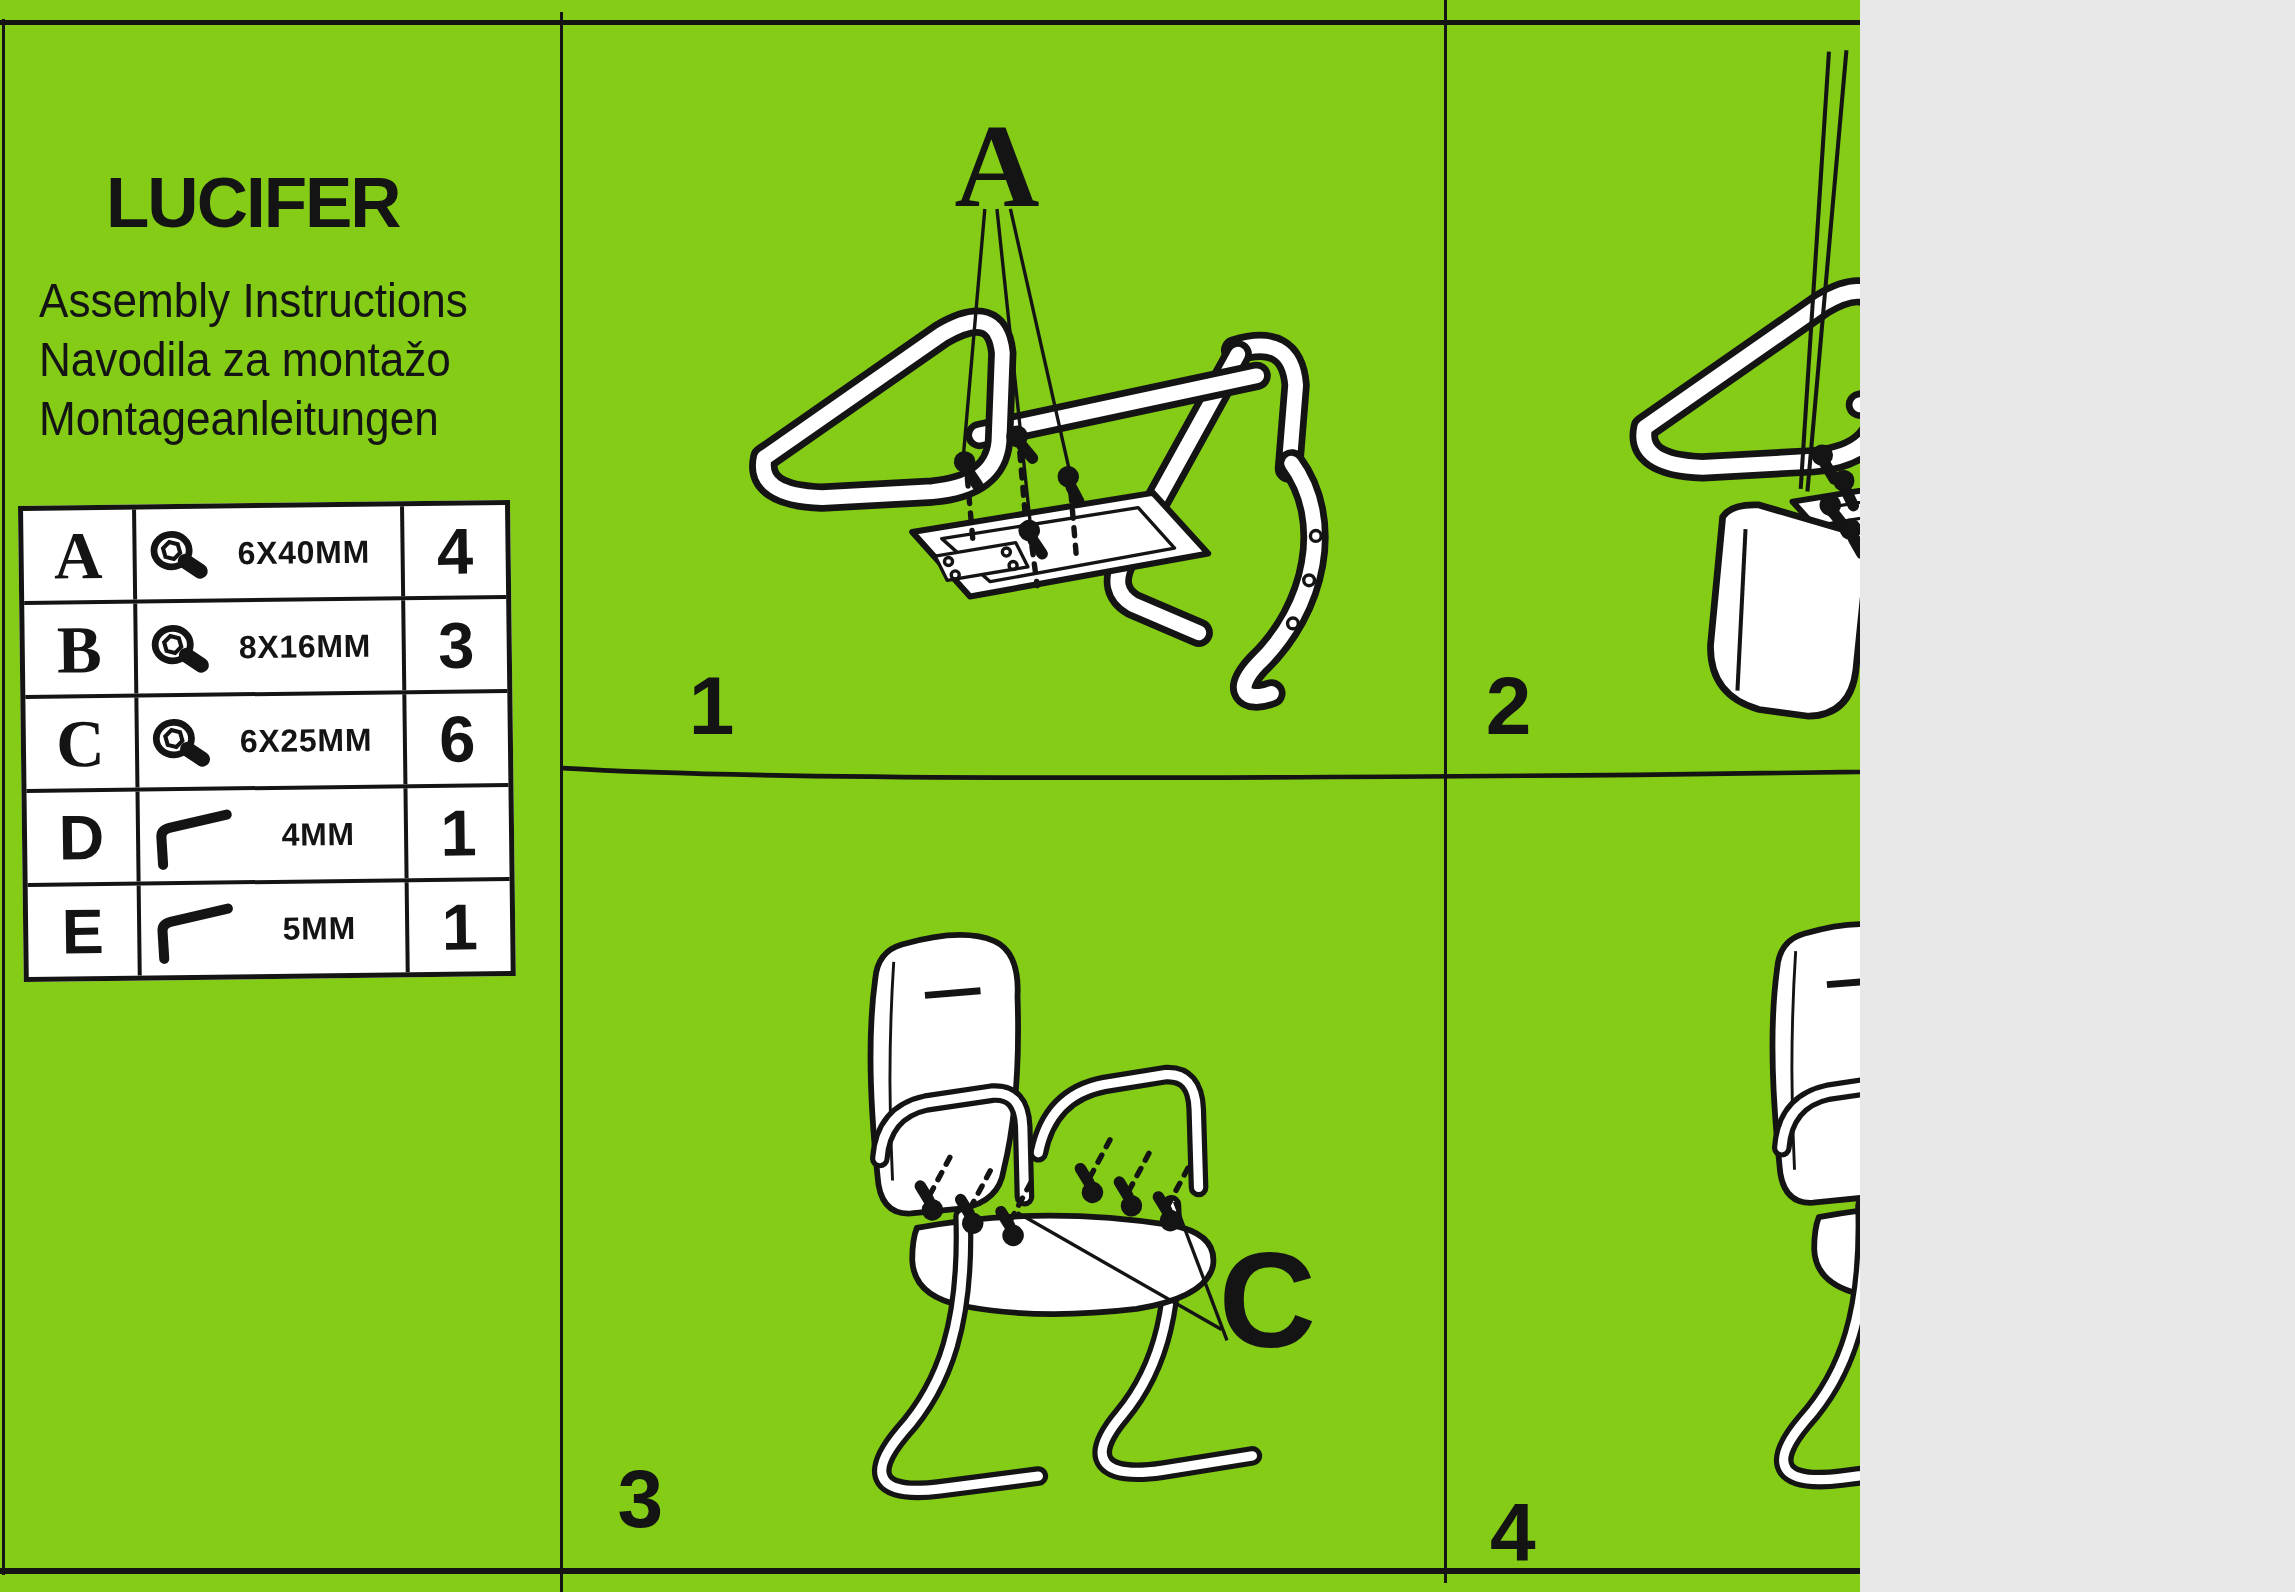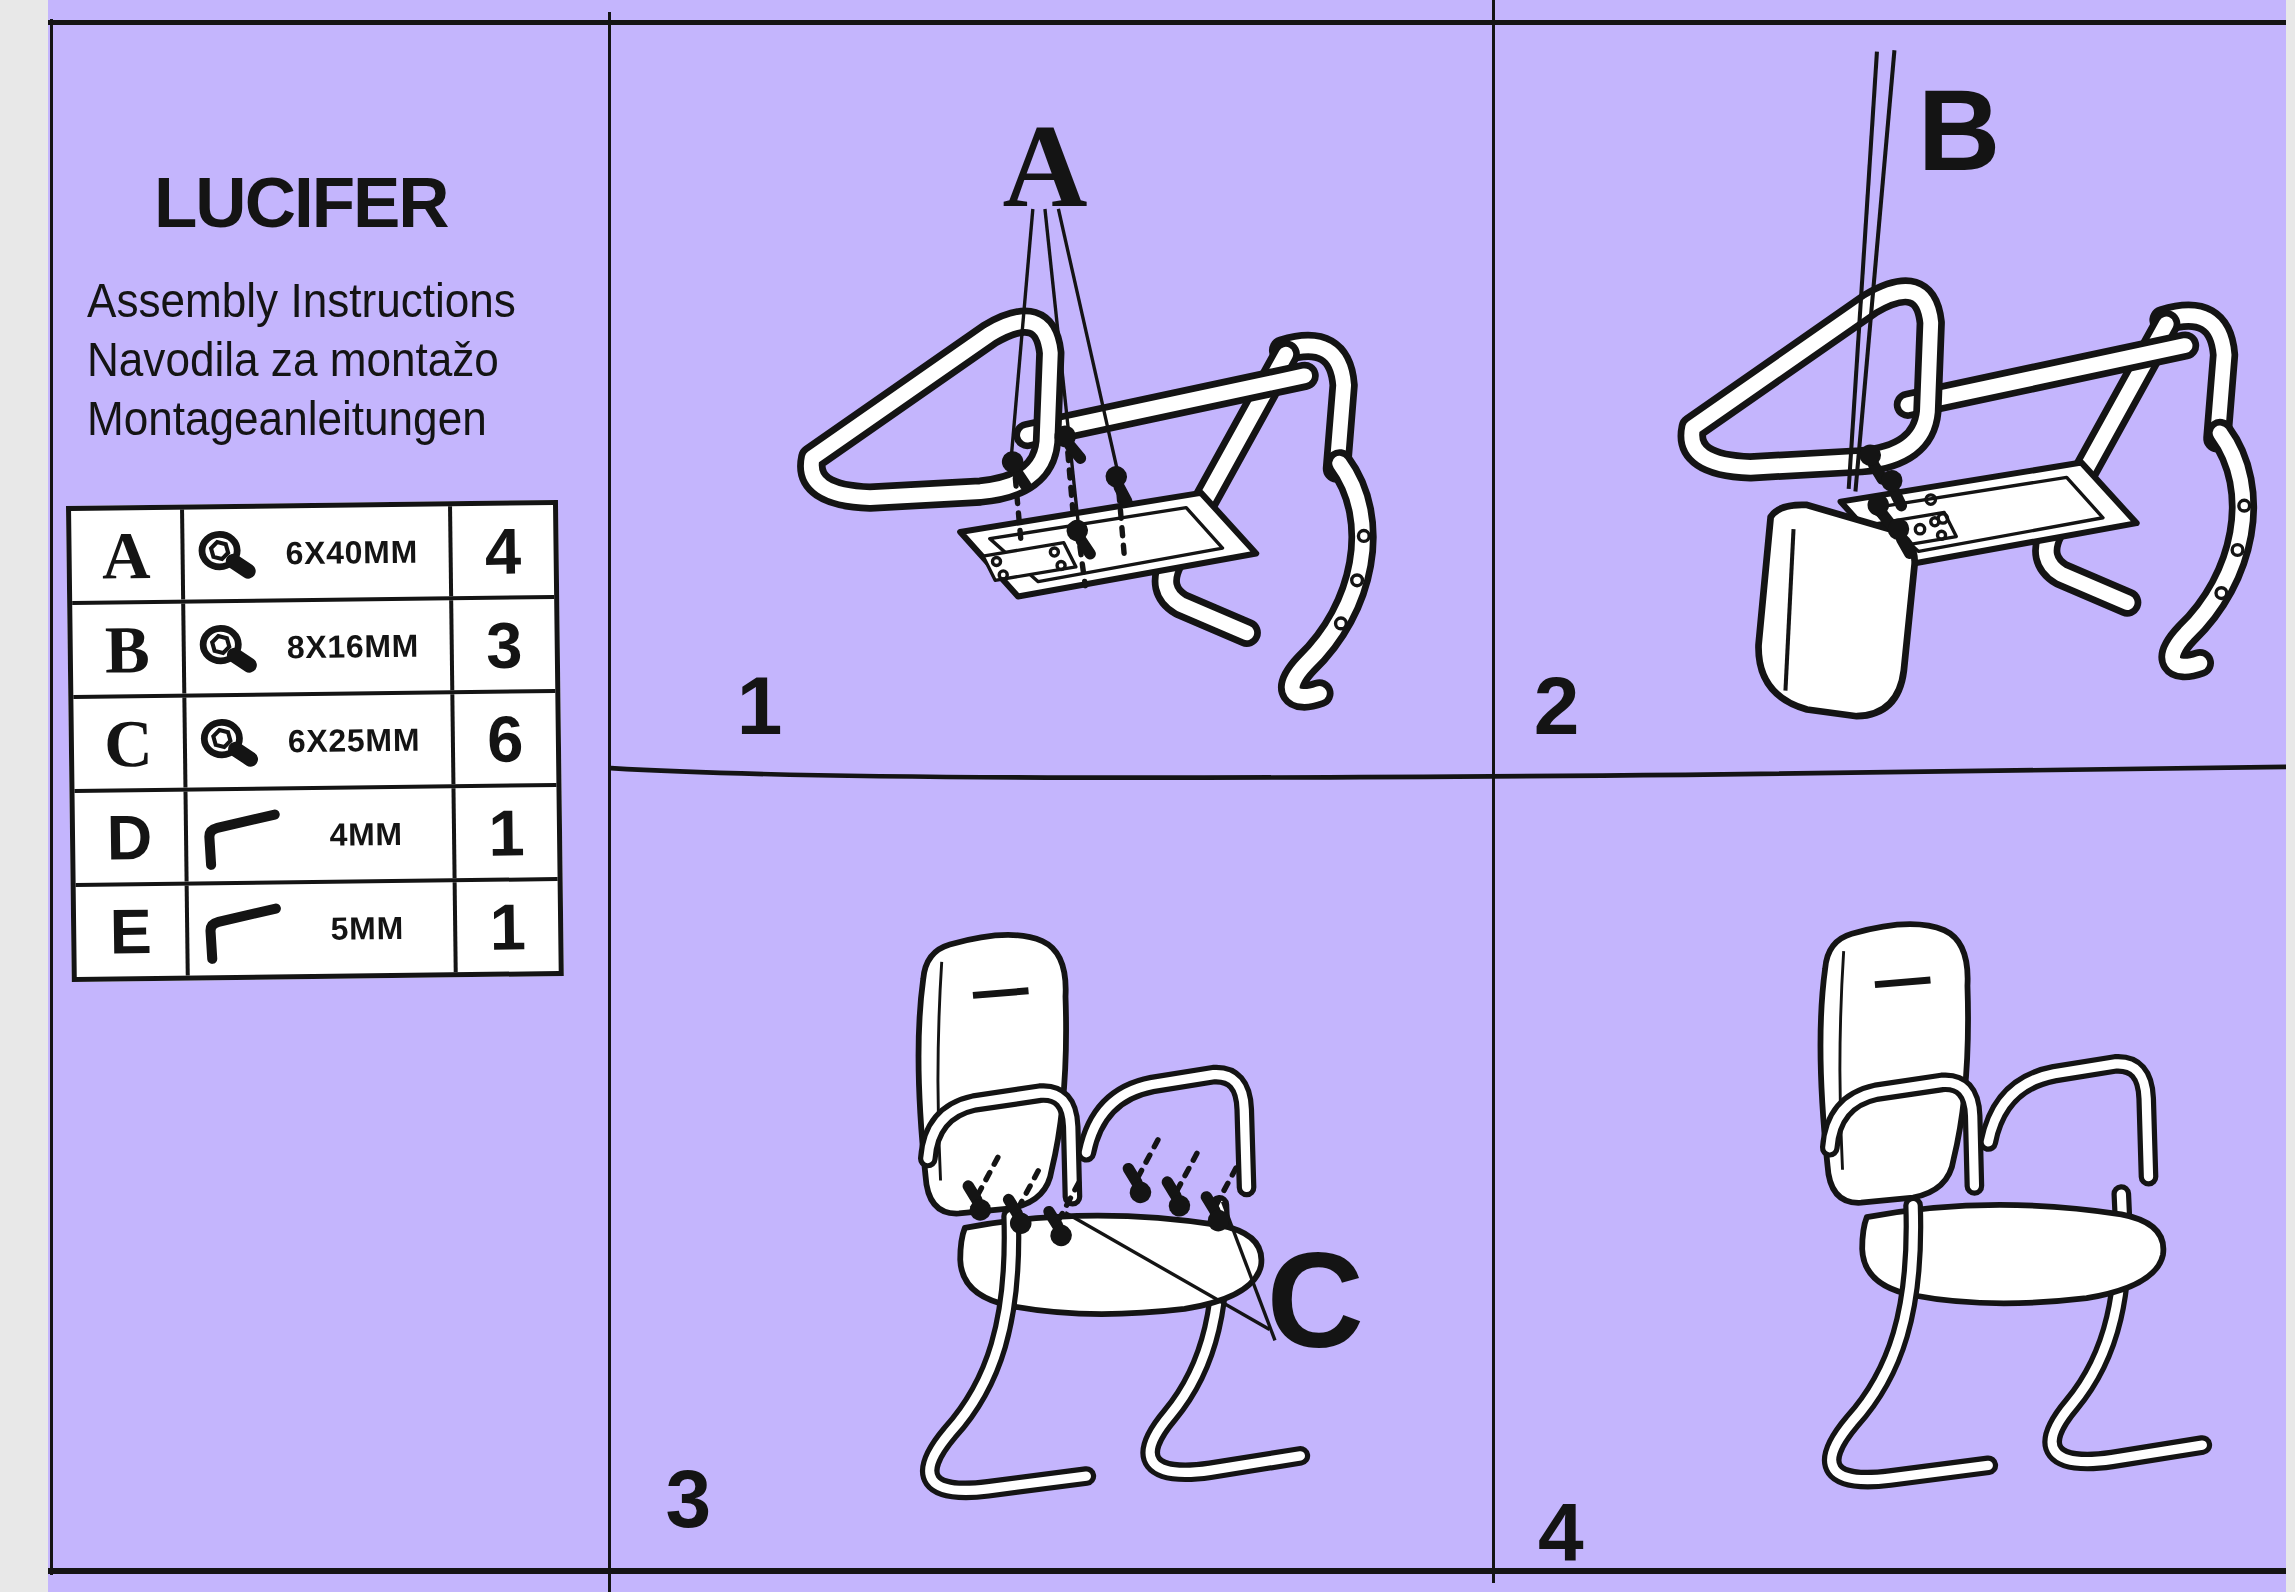--- a/index.html
+++ b/index.html
@@ -1,19 +1,19 @@
 <!DOCTYPE html>
 <html style="font-size:10.8px"><head>
 <meta charset="utf-8">
 <style>
   html,body{margin:0;padding:0;background:#e8e8e8;}
   #page{
-    position:relative; width:2238px; height:1593px;
-    background:#c4b5fd; overflow:hidden;
-    font-family:"Liberation Sans", sans-serif; color:#141414;margin-left:48px;
+    position:relative; width:1860px; height:1593px;
+    background:#84cc16; overflow:hidden;
+    font-family:"Liberation Sans", sans-serif; color:#141414;
   }
   .hline,.vline{position:absolute;background:#141414;}
   
   .title{
     position:absolute; left:106px; top:167px; width:404px;
     font-size:71px; font-weight:bold; letter-spacing:-2px; line-height:71px;
     white-space:nowrap;
   }
   .subtitles{
     position:absolute; left:39px; top:271px; width:565px;

